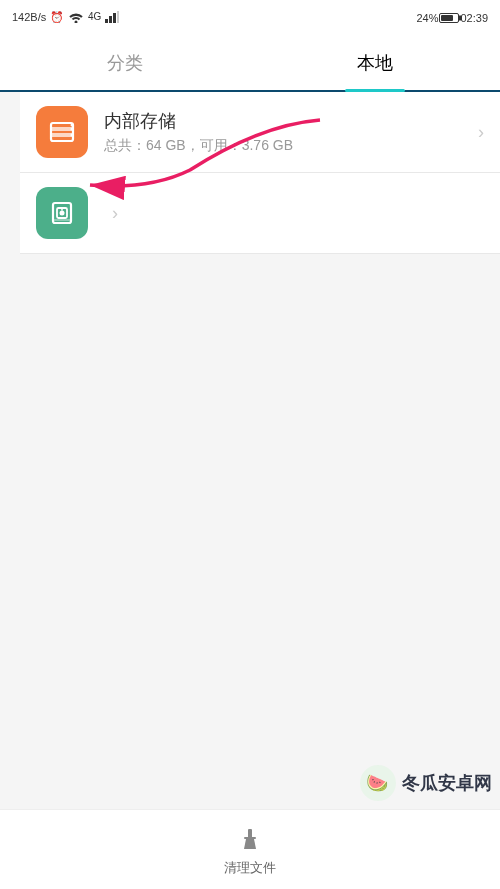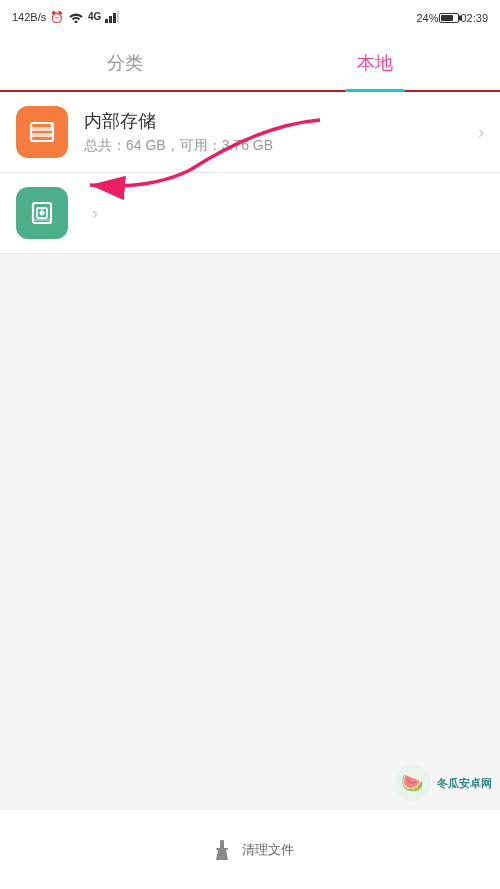--- a/index.html
+++ b/index.html
@@ -64,52 +64,53 @@
       border-radius: 1px;
     }
 
     
     .tab-bar {
       width: 100%;
       height: 56px;
       background: #fff;
       display: flex;
       align-items: stretch;
-      border-bottom: 2px solid #b91c1c;
+      border-bottom: 2px solid #0c4a6e;
     }
     .tab-item {
       flex: 1;
       display: flex;
       align-items: center;
       justify-content: center;
       font-size: 18px;
       color: #999;
       cursor: pointer;
       position: relative;
     }
     .tab-item.active {
-      color: #ec4899;
+      color: #000000;
       font-family: Liberation Serif, serif;
     }
     .tab-item.active::after {
       content: '';
       position: absolute;
       bottom: -2px;
       left: 50%;
       transform: translateX(-50%);
       width: 60px;
       height: 3px;
       background: #1ec8c8;
       border-radius: 2px;
     }
 
     
     .content {
       background: #f5f5f5;
       flex: 1;
+      margin-left: 20px;
     }
 
     
     .list-container {
       background: #fff;
       margin-top: 0;
     }
     .list-item {
       display: flex;
       align-items: center;
@@ -171,21 +172,21 @@
       width: 100%;
       height: 80px;
       background: #fff;
       display: flex;
       align-items: center;
       justify-content: center;
       border-top: 1px solid #eee;
     }
     .bottom-btn {
       display: flex;
-      flex-direction: row;
+      flex-direction: column;
       align-items: center;
       gap: 4px;
       cursor: pointer;
     }
     .bottom-btn-icon {
       width: 32px;
       height: 32px;
       display: flex;
       align-items: center;
       justify-content: center;
@@ -209,22 +210,22 @@
       width: 36px;
       height: 36px;
       border-radius: 50%;
       background: #e8f5e9;
       display: flex;
       align-items: center;
       justify-content: center;
       font-size: 18px;
     }
     .watermark-text {
-      font-size: 11px;
-      color: #0f766e;
+      font-size: 18px;
+      color: #0f172a;
       font-weight: bold;
     }
 
     .main-wrapper {
       display: flex;
       flex-direction: column;
       height: 889px;
     }
   </style>
 </head>
@@ -234,21 +235,21 @@
 
   <div class="status-bar">
     <div class="status-left">
       <span>142B/s</span>
       <span>⏰</span>
       <span>
         <svg width="16" height="12" viewBox="0 0 16 12" fill="none">
           <path d="M8 9.5a1.5 1.5 0 1 1 0 3 1.5 1.5 0 0 1 0-3zm0-3.5a6 6 0 0 1 4.24 1.76l-1.42 1.42A4 4 0 0 0 8 7.92a4 4 0 0 0-2.83 1.17L3.75 7.67A6 6 0 0 1 8 6zm0-3.5a9.5 9.5 0 0 1 6.71 2.79l-1.42 1.42A7.5 7.5 0 0 0 8 4.92 7.5 7.5 0 0 0 2.71 6.71L1.29 5.29A9.5 9.5 0 0 1 8 2.5z" fill="#333"></path>
         </svg>
       </span>
-      <span style="font-size:10px; font-weight:bold;">4G</span>
+      <span style="font-size:10px; font-weight:normal;">4G</span>
       <span>
         <svg width="14" height="12" viewBox="0 0 14 12">
           <rect x="0" y="8" width="3" height="4" fill="#333"></rect>
           <rect x="4" y="5" width="3" height="7" fill="#333"></rect>
           <rect x="8" y="2" width="3" height="10" fill="#333"></rect>
           <rect x="12" y="0" width="2" height="12" fill="#ccc"></rect>
         </svg>
       </span>
     </div>
     <div class="status-right">

